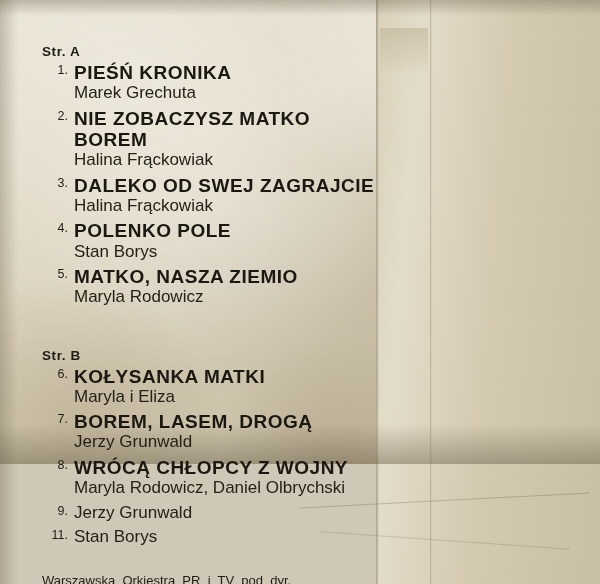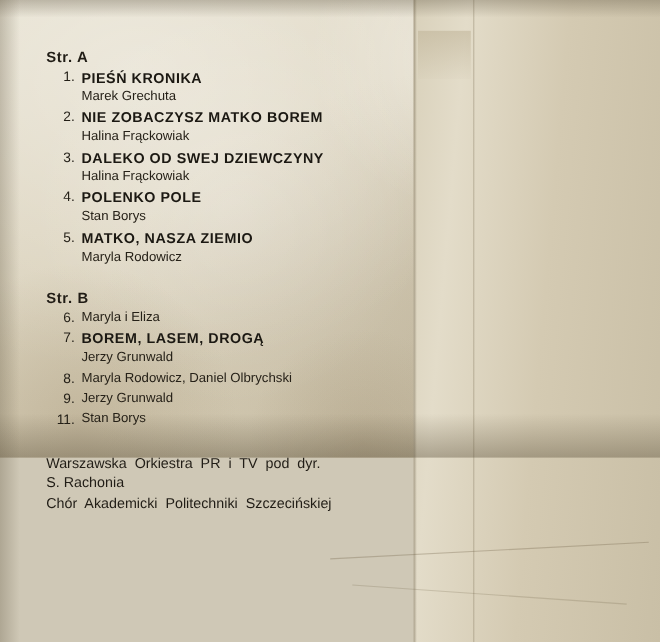--- a/index.html
+++ b/index.html
@@ -9,21 +9,21 @@
   body {
     width: 600px;
     height: 584px;
     overflow: hidden;
     font-family: "Liberation Sans", sans-serif;
     background: #cfc8b6;
   }
   .sleeve {
     position: relative;
     width: 600px;
-    height: 416px;
+    height: 464px;
     background:
       radial-gradient(ellipse at 20% 15%, rgba(255,255,255,0.35), rgba(255,255,255,0) 55%),
       radial-gradient(ellipse at 85% 80%, rgba(120,105,80,0.22), rgba(120,105,80,0) 60%),
       linear-gradient(160deg, #e5dfcd 0%, #ddd5c0 35%, #d6cdb6 60%, #cfc5ac 100%);
     text-decoration: underline;
   }
   
   .sleeve::before {
     content: "";
     position: absolute;
@@ -116,21 +116,21 @@
   }
 
   .side-head {
     font-size: 13.5px;
     font-weight: bold;
     letter-spacing: 0.6px;
     margin: 0 0 3px 0;
     color: #201c15;
   }
   .side-head.b {
-    margin-top: 20px;
+    margin-top: 37px;
   }
 
   ul.tracks {
     list-style: none;
     margin: 0;
     padding: 0;
   }
   li.track {
     display: flex;
     align-items: flex-start;
@@ -142,28 +142,28 @@
     font-size: 12.5px;
     padding-right: 6px;
     padding-top: 1px;
     color: #221e16;
     flex: 0 0 auto;
   }
   .tk {
     flex: 1 1 auto;
   }
   .title {
-    font-size: 13px;
+    font-size: 19px;
     font-weight: bold;
     letter-spacing: 0.5px;
     line-height: 1.12;
     color: #1b1812;
   }
   .artist {
-    font-size: 12px;
+    font-size: 17px;
     line-height: 1.2;
     margin-bottom: 3px;
     color: #262118;
   }
 
   .credits {
     margin-top: 22px;
     font-size: 13px;
     line-height: 1.42;
     color: #211d16;
@@ -201,21 +201,21 @@
       <li class="track">
         <span class="num">2.</span>
         <span class="tk">
           <span class="title">NIE ZOBACZYSZ MATKO BOREM</span>
           <div class="artist">Halina Frąckowiak</div>
         </span>
       </li>
       <li class="track">
         <span class="num">3.</span>
         <span class="tk">
-          <span class="title">DALEKO OD SWEJ DZIEWCZYNY</span>
+          <span class="title">DALEKO OD SWEJ ZAGRAJCIE</span>
           <div class="artist">Halina Frąckowiak</div>
         </span>
       </li>
       <li class="track">
         <span class="num">4.</span>
         <span class="tk">
           <span class="title">POLENKO POLE</span>
           <div class="artist">Stan Borys</div>
         </span>
       </li>
@@ -227,33 +227,35 @@
         </span>
       </li>
     </ul>
 
     <div class="side-head b">Str.  B</div>
 
     <ul class="tracks">
       <li class="track">
         <span class="num">6.</span>
         <span class="tk">
+          <span class="title">KOŁYSANKA MATKI</span>
           <div class="artist">Maryla i Eliza</div>
         </span>
       </li>
       <li class="track">
         <span class="num">7.</span>
         <span class="tk">
           <span class="title">BOREM, LASEM, DROGĄ</span>
           <div class="artist">Jerzy Grunwald</div>
         </span>
       </li>
       <li class="track">
         <span class="num">8.</span>
         <span class="tk">
+          <span class="title">WRÓCĄ CHŁOPCY Z WOJNY</span>
           <div class="artist">Maryla Rodowicz, Daniel Olbrychski</div>
         </span>
       </li>
       <li class="track">
         <span class="num">9.</span>
         <span class="tk">
           <div class="artist">Jerzy Grunwald</div>
         </span>
       </li>
       <li class="track">

